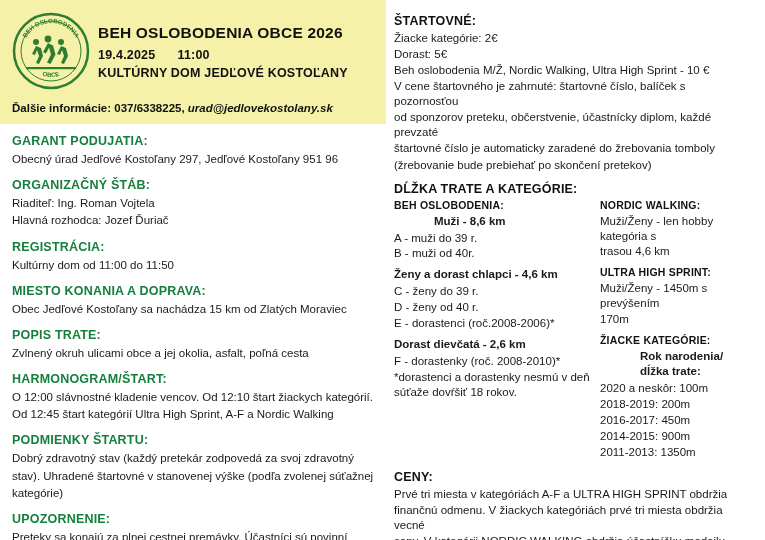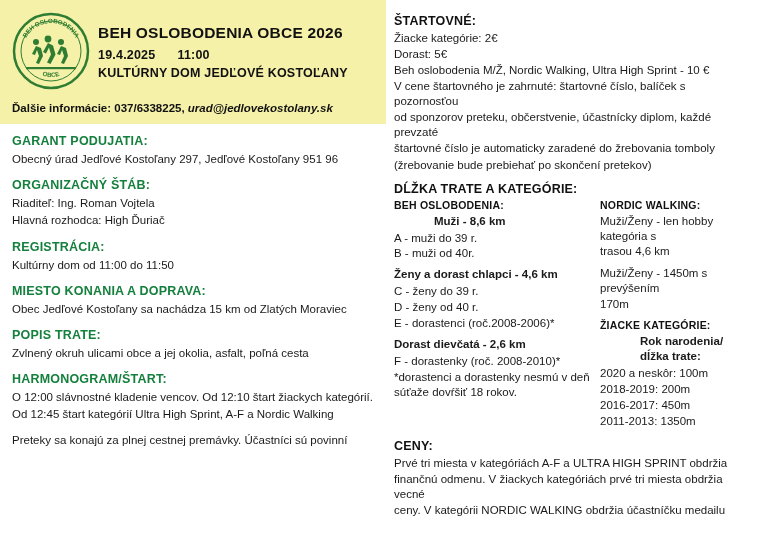--- a/index.html
+++ b/index.html
@@ -220,21 +220,21 @@
     <div class="left-body">
 
       <div class="block">
         <h2 class="sec">GARANT PODUJATIA:</h2>
         <p>Obecný úrad Jedľové Kostoľany 297, Jedľové Kostoľany 951 96</p>
       </div>
 
       <div class="block">
         <h2 class="sec">ORGANIZAČNÝ ŠTÁB:</h2>
         <p>Riaditeľ: Ing. Roman Vojtela</p>
-        <p>Hlavná rozhodca: High Ďuriač</p>
+        <p>Hlavná rozhodca: Jozef Ďuriač</p>
       </div>
 
       <div class="block">
         <h2 class="sec">REGISTRÁCIA:</h2>
         <p>Kultúrny dom od 11:00 do 11:50</p>
       </div>
 
       <div class="block">
         <h2 class="sec">MIESTO KONANIA A DOPRAVA:</h2>
         <p>Obec  Jedľové Kostoľany sa nachádza 15 km od Zlatých Moraviec</p>
@@ -244,22 +244,29 @@
         <h2 class="sec">POPIS TRATE:</h2>
         <p>Zvlnený okruh ulicami obce a jej okolia, asfalt, poľná cesta</p>
       </div>
 
       <div class="block">
         <h2 class="sec">HARMONOGRAM/ŠTART:</h2>
         <p>O 12:00 slávnostné kladenie vencov. Od 12:10 štart žiackych kategórií.</p>
         <p>Od 12:45 štart kategórií Ultra High Sprint, A-F a Nordic Walking</p>
       </div>
 
-
-      <div class="block">
+      <div class="block">
+        <h2 class="sec">PODMIENKY ŠTARTU:</h2>
+        <p>Dobrý zdravotný stav (každý pretekár zodpovedá za svoj zdravotný</p>
+        <p>stav). Uhradené štartovné v  stanovenej výške (podľa zvolenej súťažnej</p>
+        <p>kategórie)</p>
+      </div>
+
+      <div class="block">
+        <h2 class="sec">UPOZORNENIE:</h2>
         <p>Preteky sa konajú za plnej cestnej premávky. Účastníci sú povinní</p>
 
       </div>
 
     </div>
   </div>
 
   <div class="col-right">
 
     <div class="rblock">
@@ -295,29 +302,31 @@
 
           <p class="footnote">*dorastenci a dorastenky nesmú v deň súťaže dovŕšiť 18 rokov.</p>
         </div>
 
         <div class="cat-col">
           <h3 class="subhead">NORDIC WALKING:</h3>
           <p>Muži/Ženy - len hobby kategória s</p>
           <p>trasou 4,6 km</p>
 
           <div class="spacer-6"></div>
+          <h3 class="subhead">ULTRA HIGH SPRINT:</h3>
           <p>Muži/Ženy - 1450m s prevýšením</p>
           <p>170m</p>
 
           <div class="spacer-6"></div>
           <h3 class="subhead">ŽIACKE KATEGÓRIE:</h3>
           <p class="first-bold">Rok narodenia/ dĺžka trate:</p>
           <p>2020 a neskôr: 100m</p>
           <p>2018-2019: 200m</p>
           <p>2016-2017: 450m</p>
+          <p>2014-2015: 900m</p>
           <p>2011-2013: 1350m</p>
         </div>
 
       </div>
     </div>
 
     <div class="rblock">
       <h2 class="sec-r">CENY:</h2>
       <p>Prvé tri miesta v kategóriách A-F a ULTRA HIGH SPRINT obdržia</p>
       <p>finančnú odmenu. V žiackych kategóriách prvé tri miesta obdržia vecné</p>

